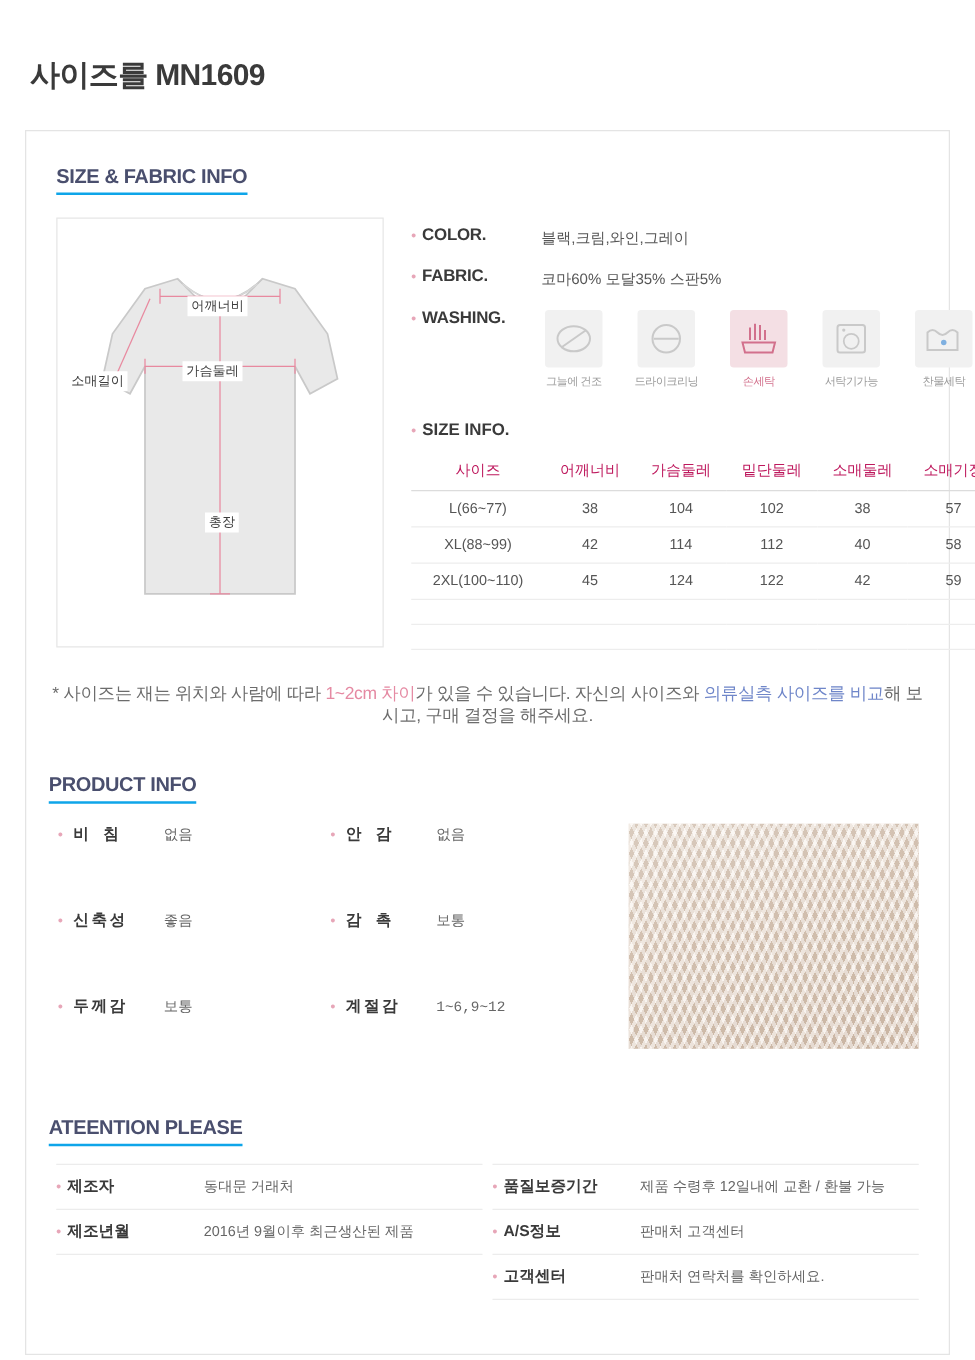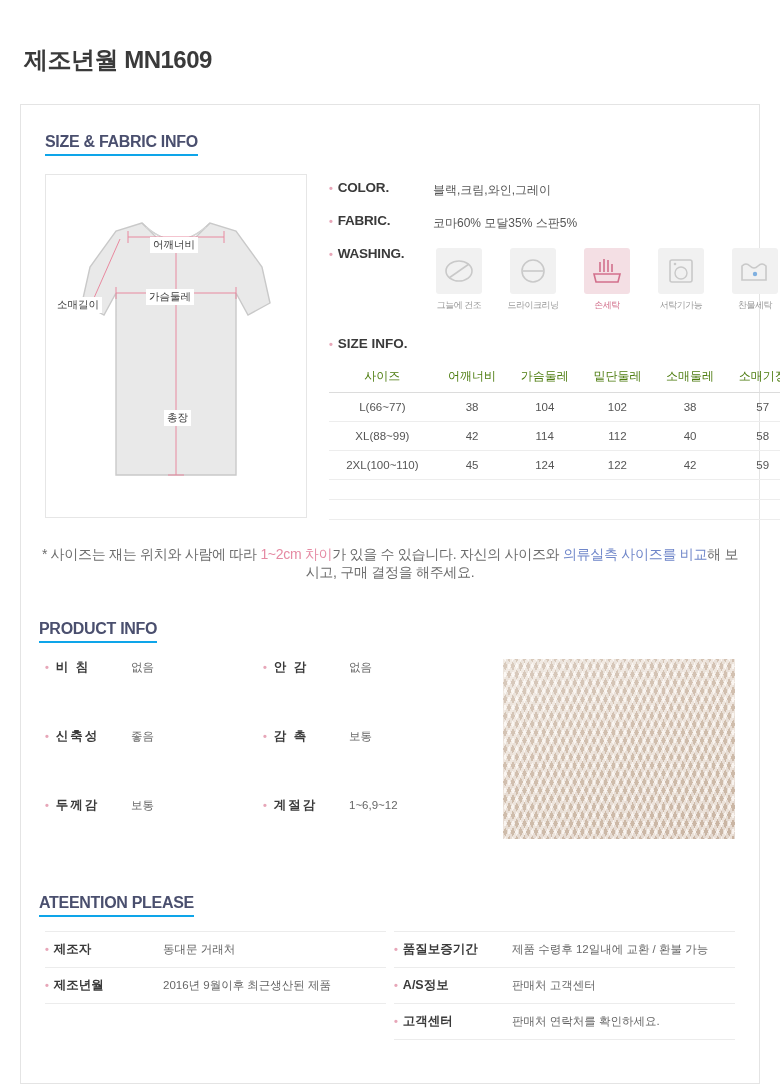--- a/index.html
+++ b/index.html
@@ -118,21 +118,21 @@
     color: #3a3a3a;
   }
   table.size-table {
     width: 100%;
     border-collapse: collapse;
     margin-top: 10px;
     font-size: 11.5px;
   }
   table.size-table th {
     font-weight: normal;
-    color: #4d7c0f;
+    color: #be185d;
     padding: 7px 2px;
     border-bottom: 1px solid #dcdcdc;
     text-align: center;
     font-size: 12px;
   }
   table.size-table td {
     padding: 8px 2px;
     border-bottom: 1px solid #ededed;
     text-align: center;
     color: #555;
@@ -152,20 +152,21 @@
   .notice .pink { color: #e58aa3; }
   .notice .blue { color: #6f86c9; }
 
   
   .product-head { margin: 38px 0 0 18px; }
 
   .prod-grid {
     display: flex;
     padding: 16px 24px 0 24px;
     gap: 12px;
+    font-family: Liberation Mono, monospace;
   }
   .prod-left { width: 438px; }
   .prod-pairs { display: flex; }
   .prod-col { width: 218px; }
   .prod-item {
     display: flex;
     align-items: baseline;
     height: 69px;
     font-size: 12.5px;
   }
@@ -209,21 +210,21 @@
     color: #3a3a3a;
     font-weight: bold;
     width: 118px;
     font-size: 12.5px;
   }
   .att-val { color: #666; font-size: 11.5px; }
 </style>
 </head>
 <body>
 
-<div class="page-title">제조년월 MN1609</div>
+<div class="page-title">사이즈를 MN1609</div>
 
 <div class="card">
 
   <div class="section-head size-fabric-head">SIZE &amp; FABRIC INFO</div>
 
   <div class="top-area">
 
     <div class="garment-box">
       <svg class="garment-svg" width="260" height="342" viewBox="0 0 260 342">
 

